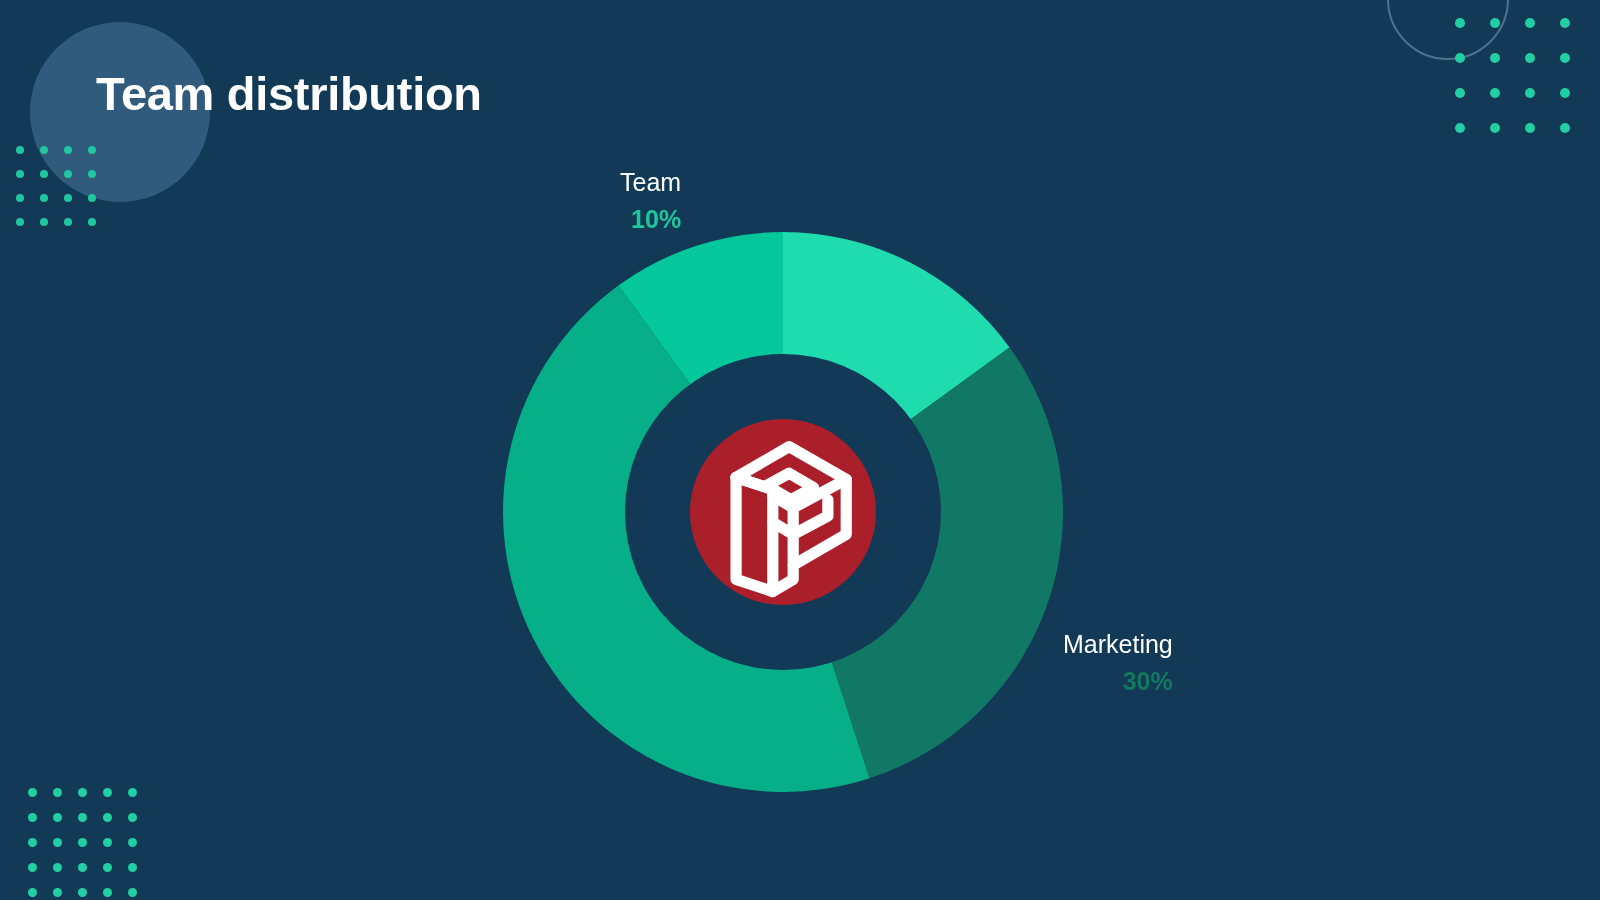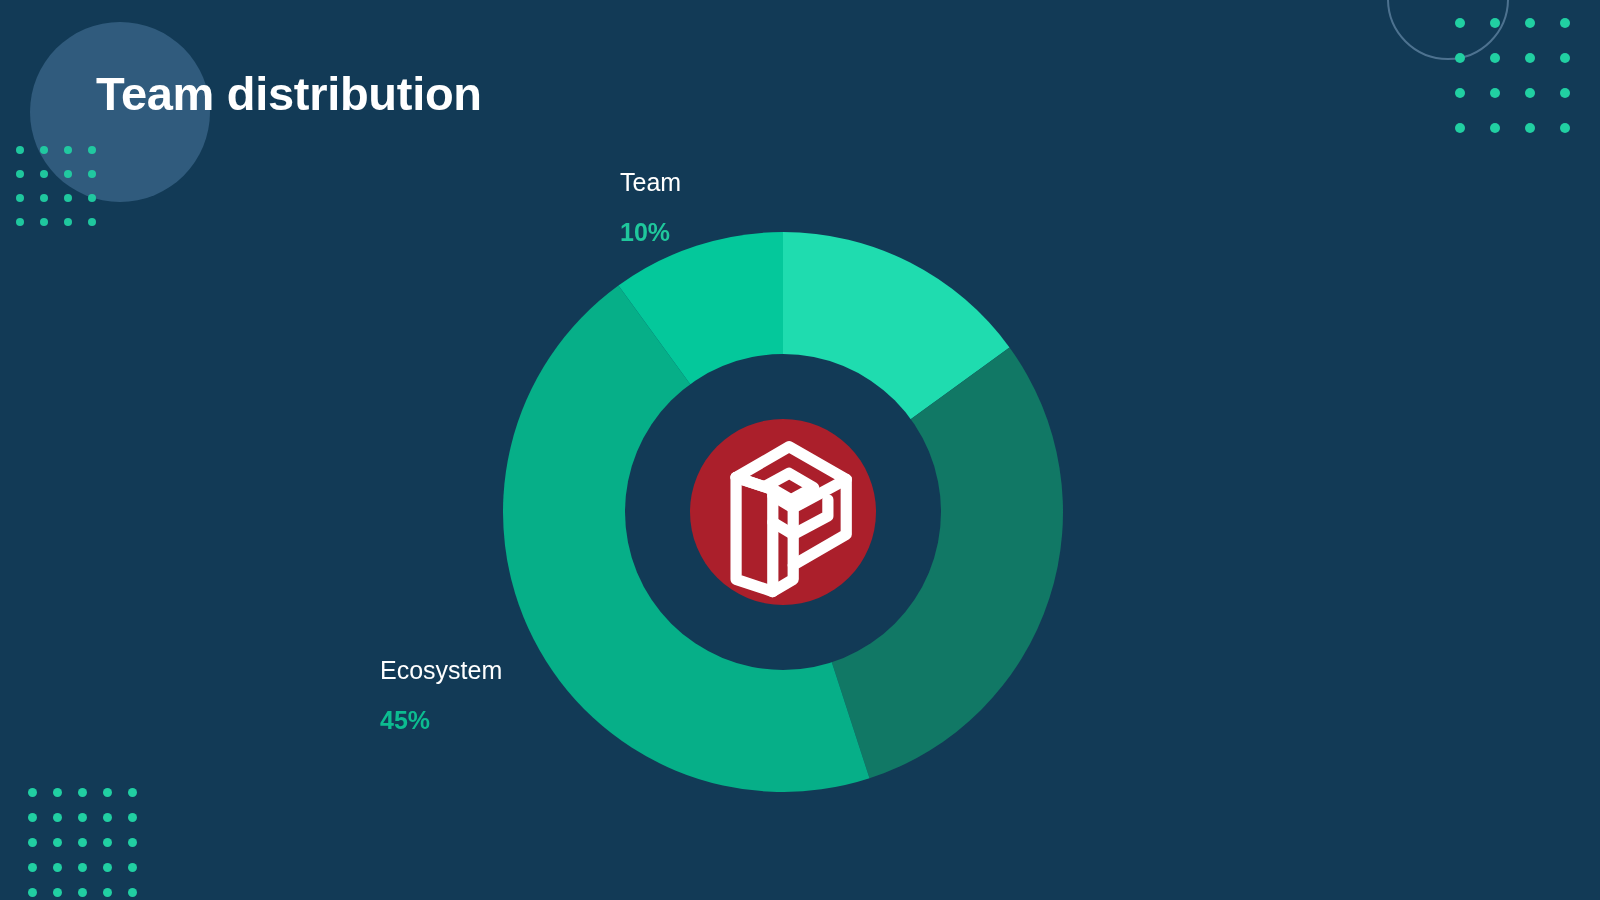--- a/index.html
+++ b/index.html
@@ -74,21 +74,22 @@
     display: block;
     font-size: 25px;
     color: #ffffff;
     line-height: 1.18;
   }
   .label .pct {
     display: block;
     font-size: 25px;
     font-weight: bold;
     line-height: 1.2;
-    margin-top: 19px;
+    margin-top: 6px;
+    text-align: right;
   }
   #label-team   { left: 620px; top: 168px; }
   #label-accel  { left: 955px; top: 182px; }
   #label-market { left: 1063px; top: 630px; }
   #label-eco    { left: 380px; top: 656px; }
 </style>
 </head>
 <body>
 
 <div id="slide" style="background: rgb(18, 58, 86);">
@@ -187,19 +188,19 @@
       </g>
     </svg>
   </div>
 
   <div class="label" id="label-team">
     <span class="name">Team</span>
     <span class="pct" style="color: rgb(31, 199, 156);">10%</span>
   </div>
 
 
-
-  <div class="label" id="label-eco">
-    <span class="name">Ecosystem</span>
-    <span class="pct" style="color: rgb(12, 188, 144);">45%</span>
+  <div class="label" id="label-market">
+    <span class="name">Marketing</span>
+    <span class="pct" style="color: rgb(18, 121, 95);">30%</span>
   </div>
 
+
 </div>
 
 </body></html>

